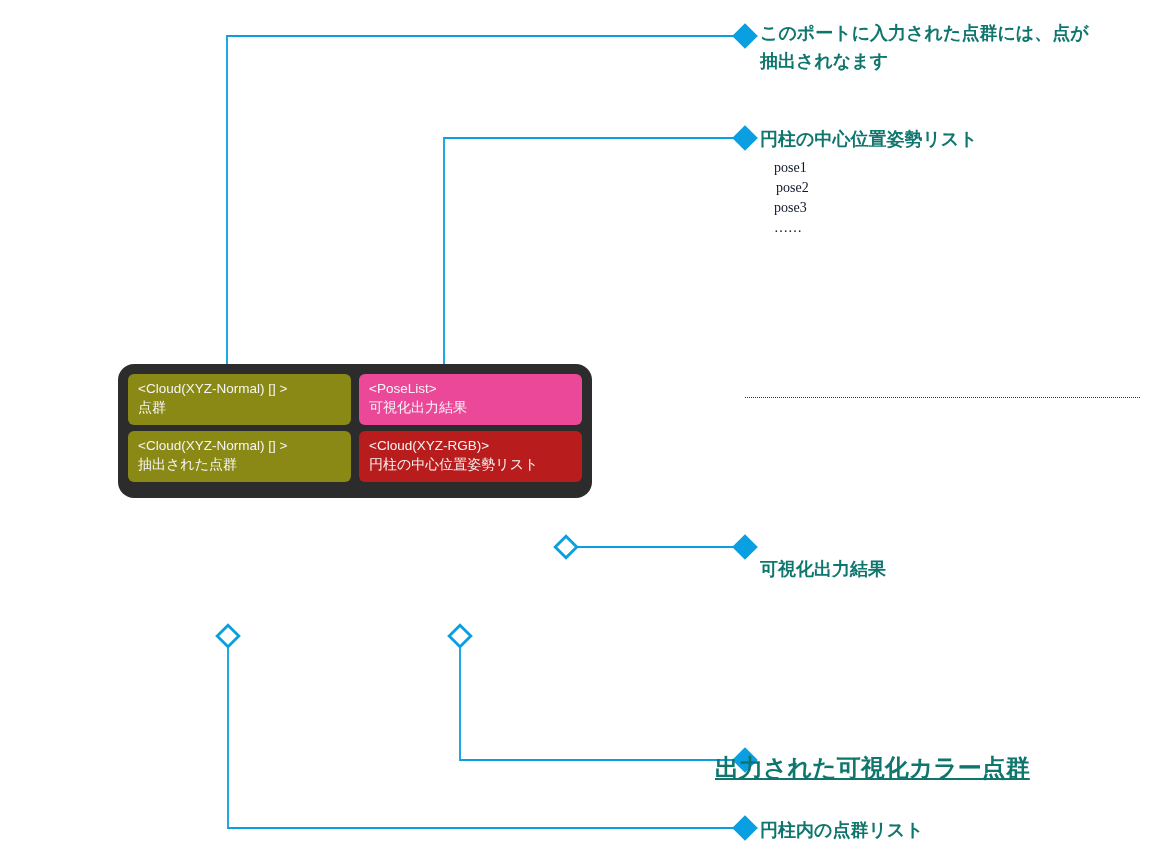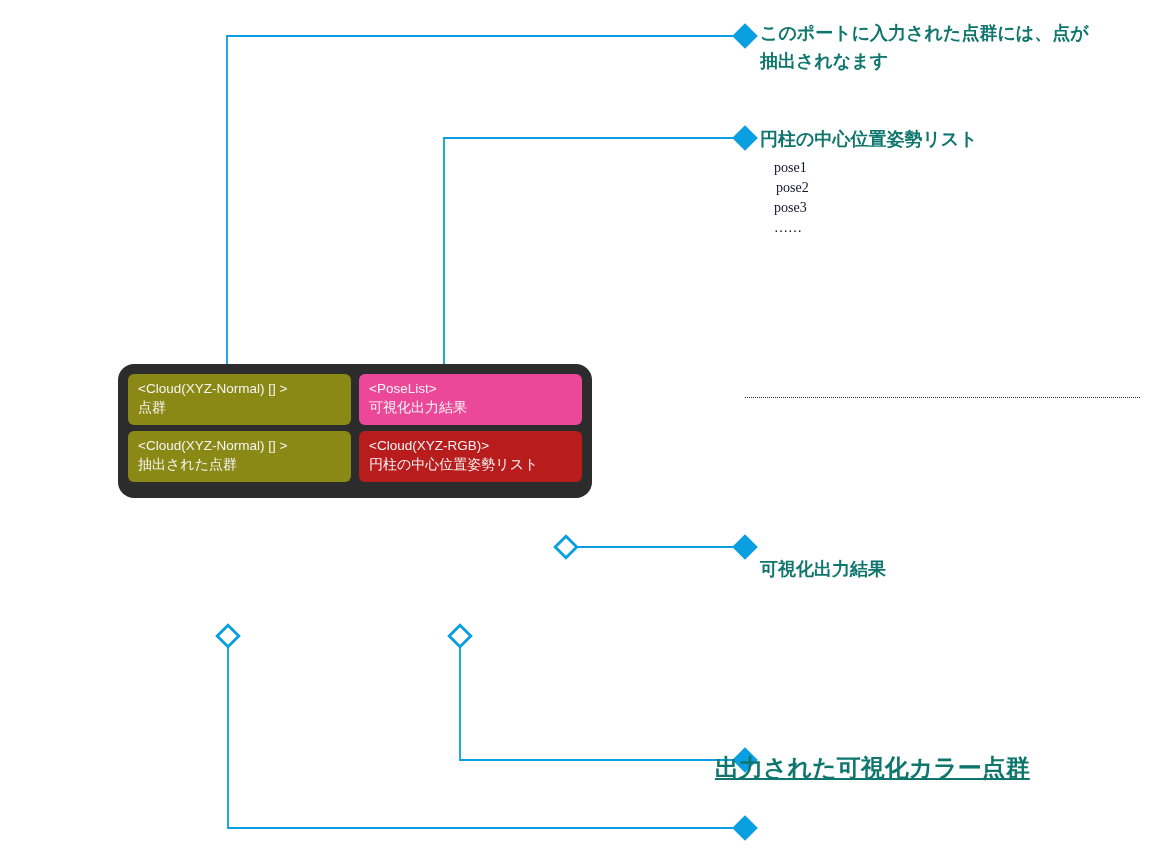--- a/index.html
+++ b/index.html
@@ -166,14 +166,15 @@
   <div class="anno-sub" style="left:776px; top:178px;">pose2</div>
   <div class="anno-sub" style="left:774px; top:198px;">pose3</div>
   <div class="anno-sub" style="left:774px; top:218px;">……</div>
 
   <div class="divider" style="left:745px; top:397px; width:395px;"></div>
 
   <div class="anno" style="left:760px; top:557px; font-size:18px;font-family:Liberation Mono, monospace;">可視化出力結果</div>
 
   <div class="anno" style="left:715px; top:749px; font-size:24px;text-decoration:underline;">出力された可視化カラー点群</div>
 
+  <div class="anno" style="left:760px; top:817px; font-size:18px;">円柱内の点群リスト</div>
 
 </div>
 
 </body></html>

